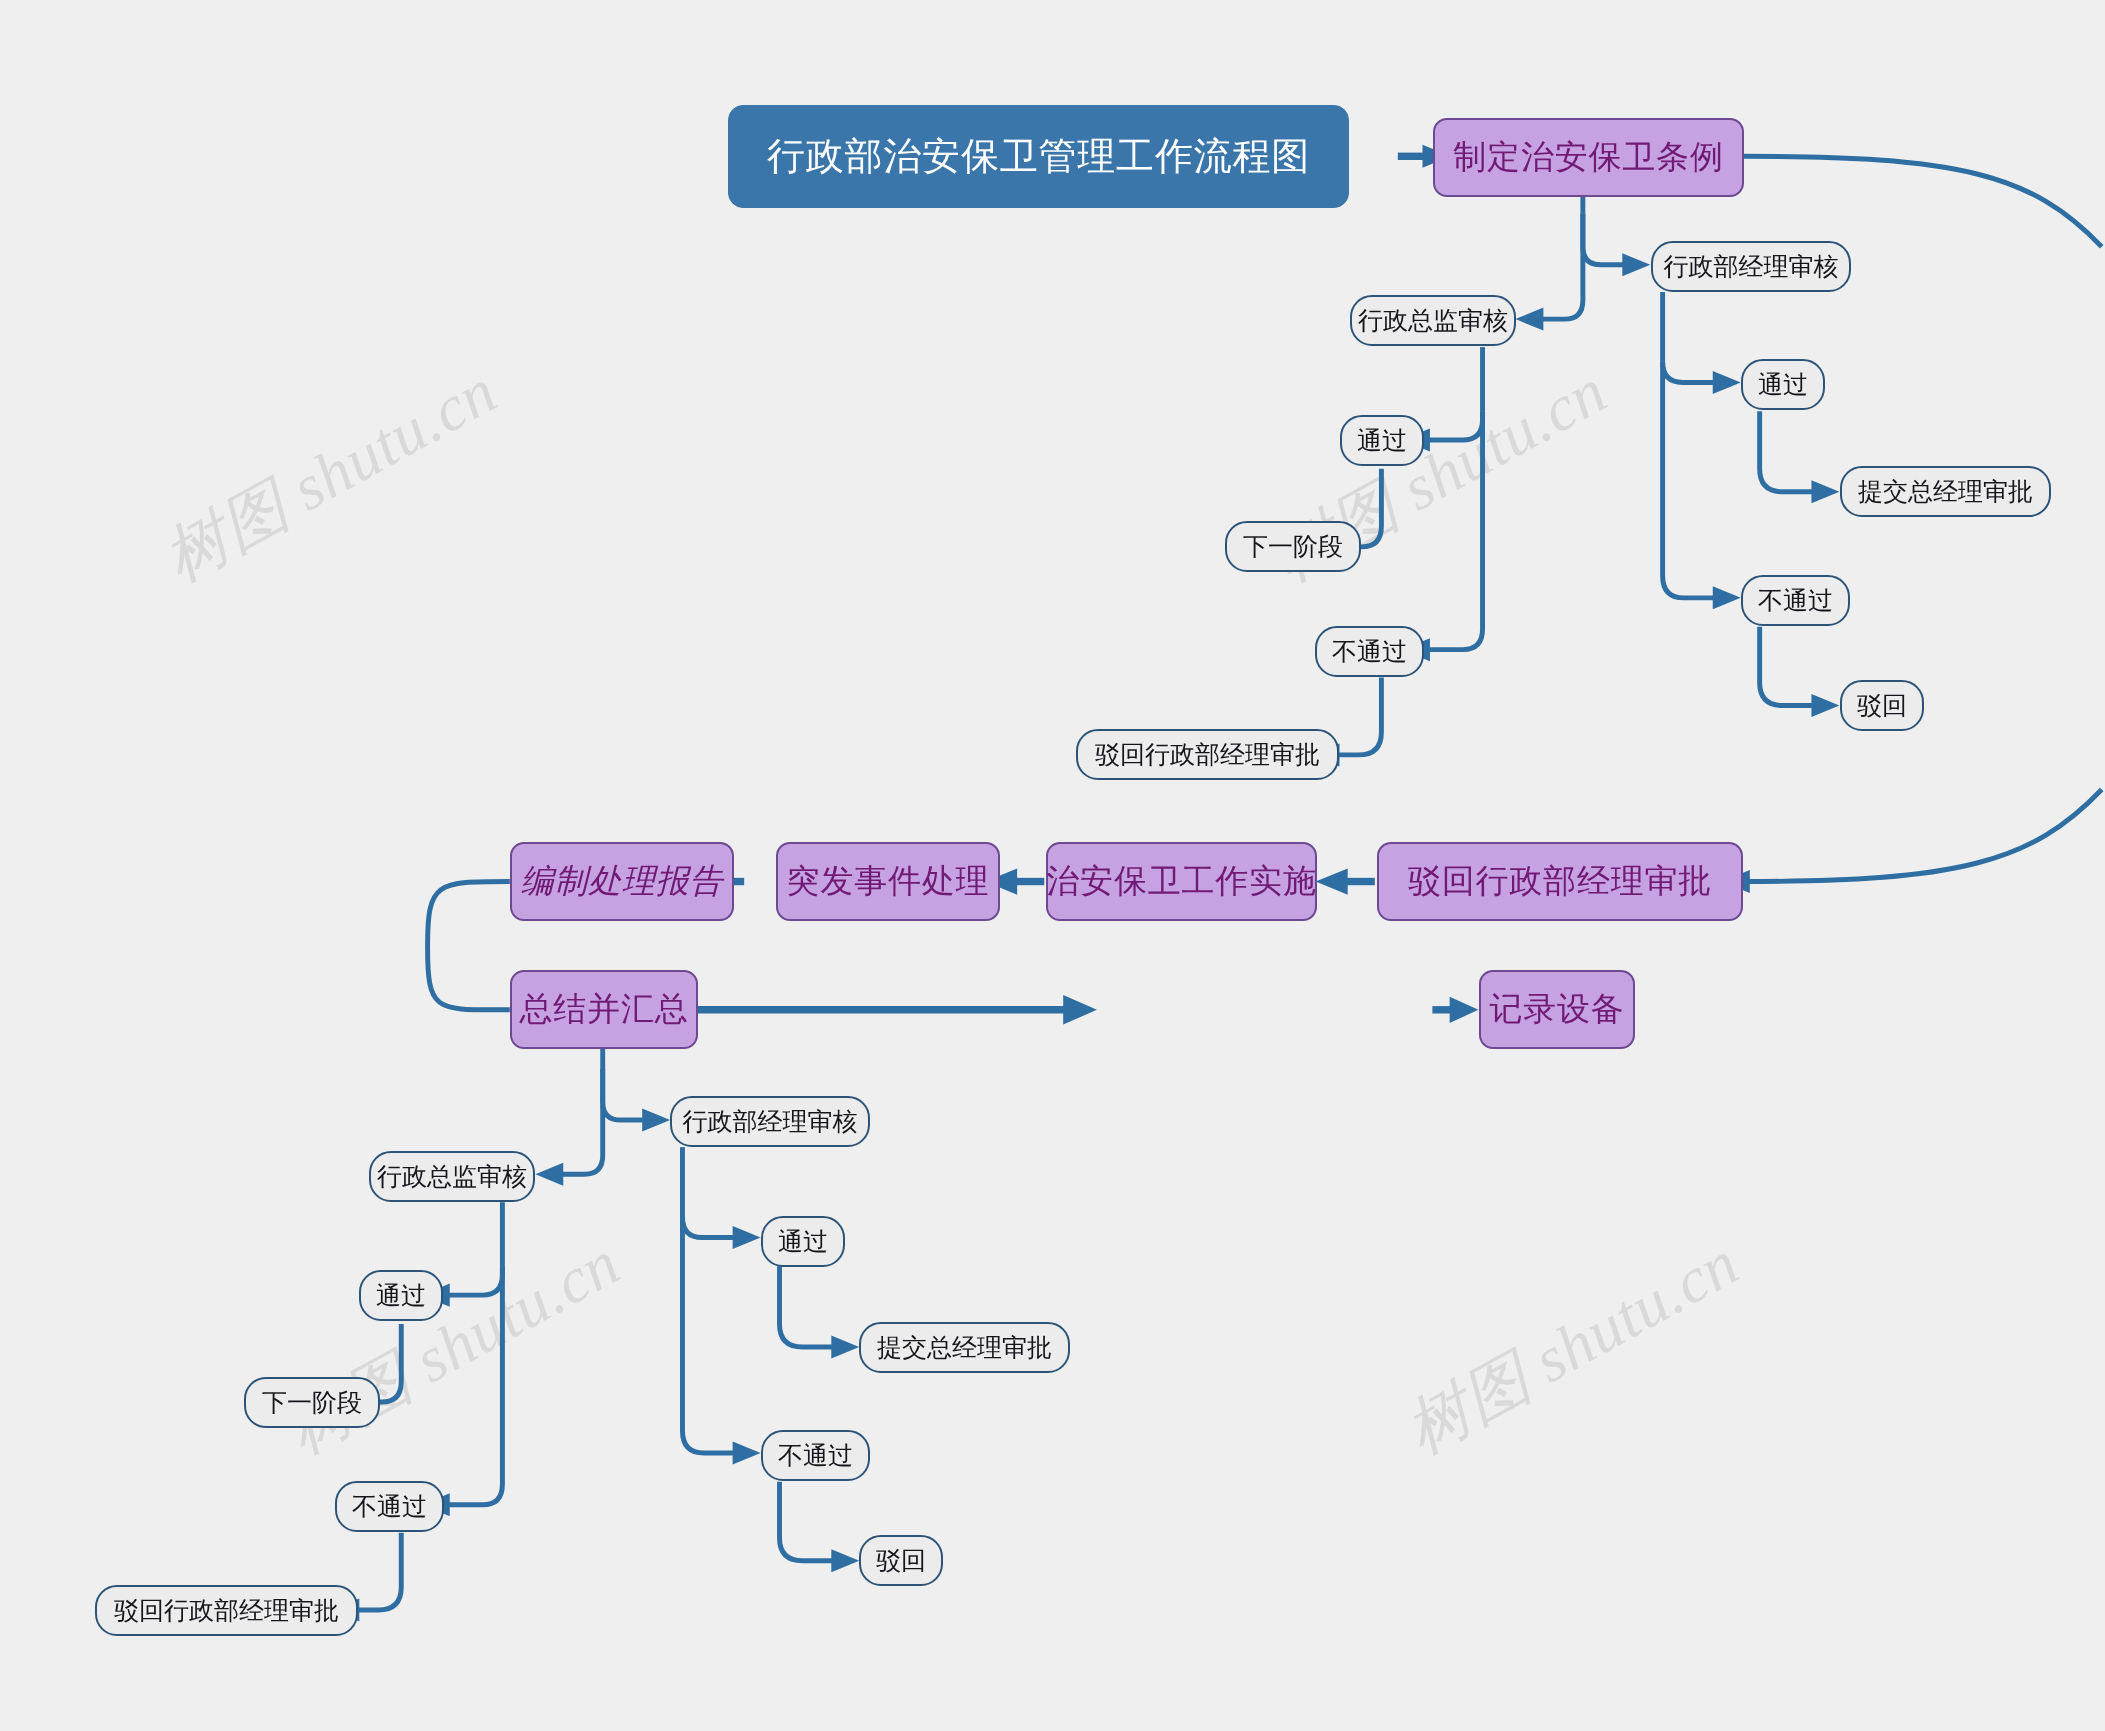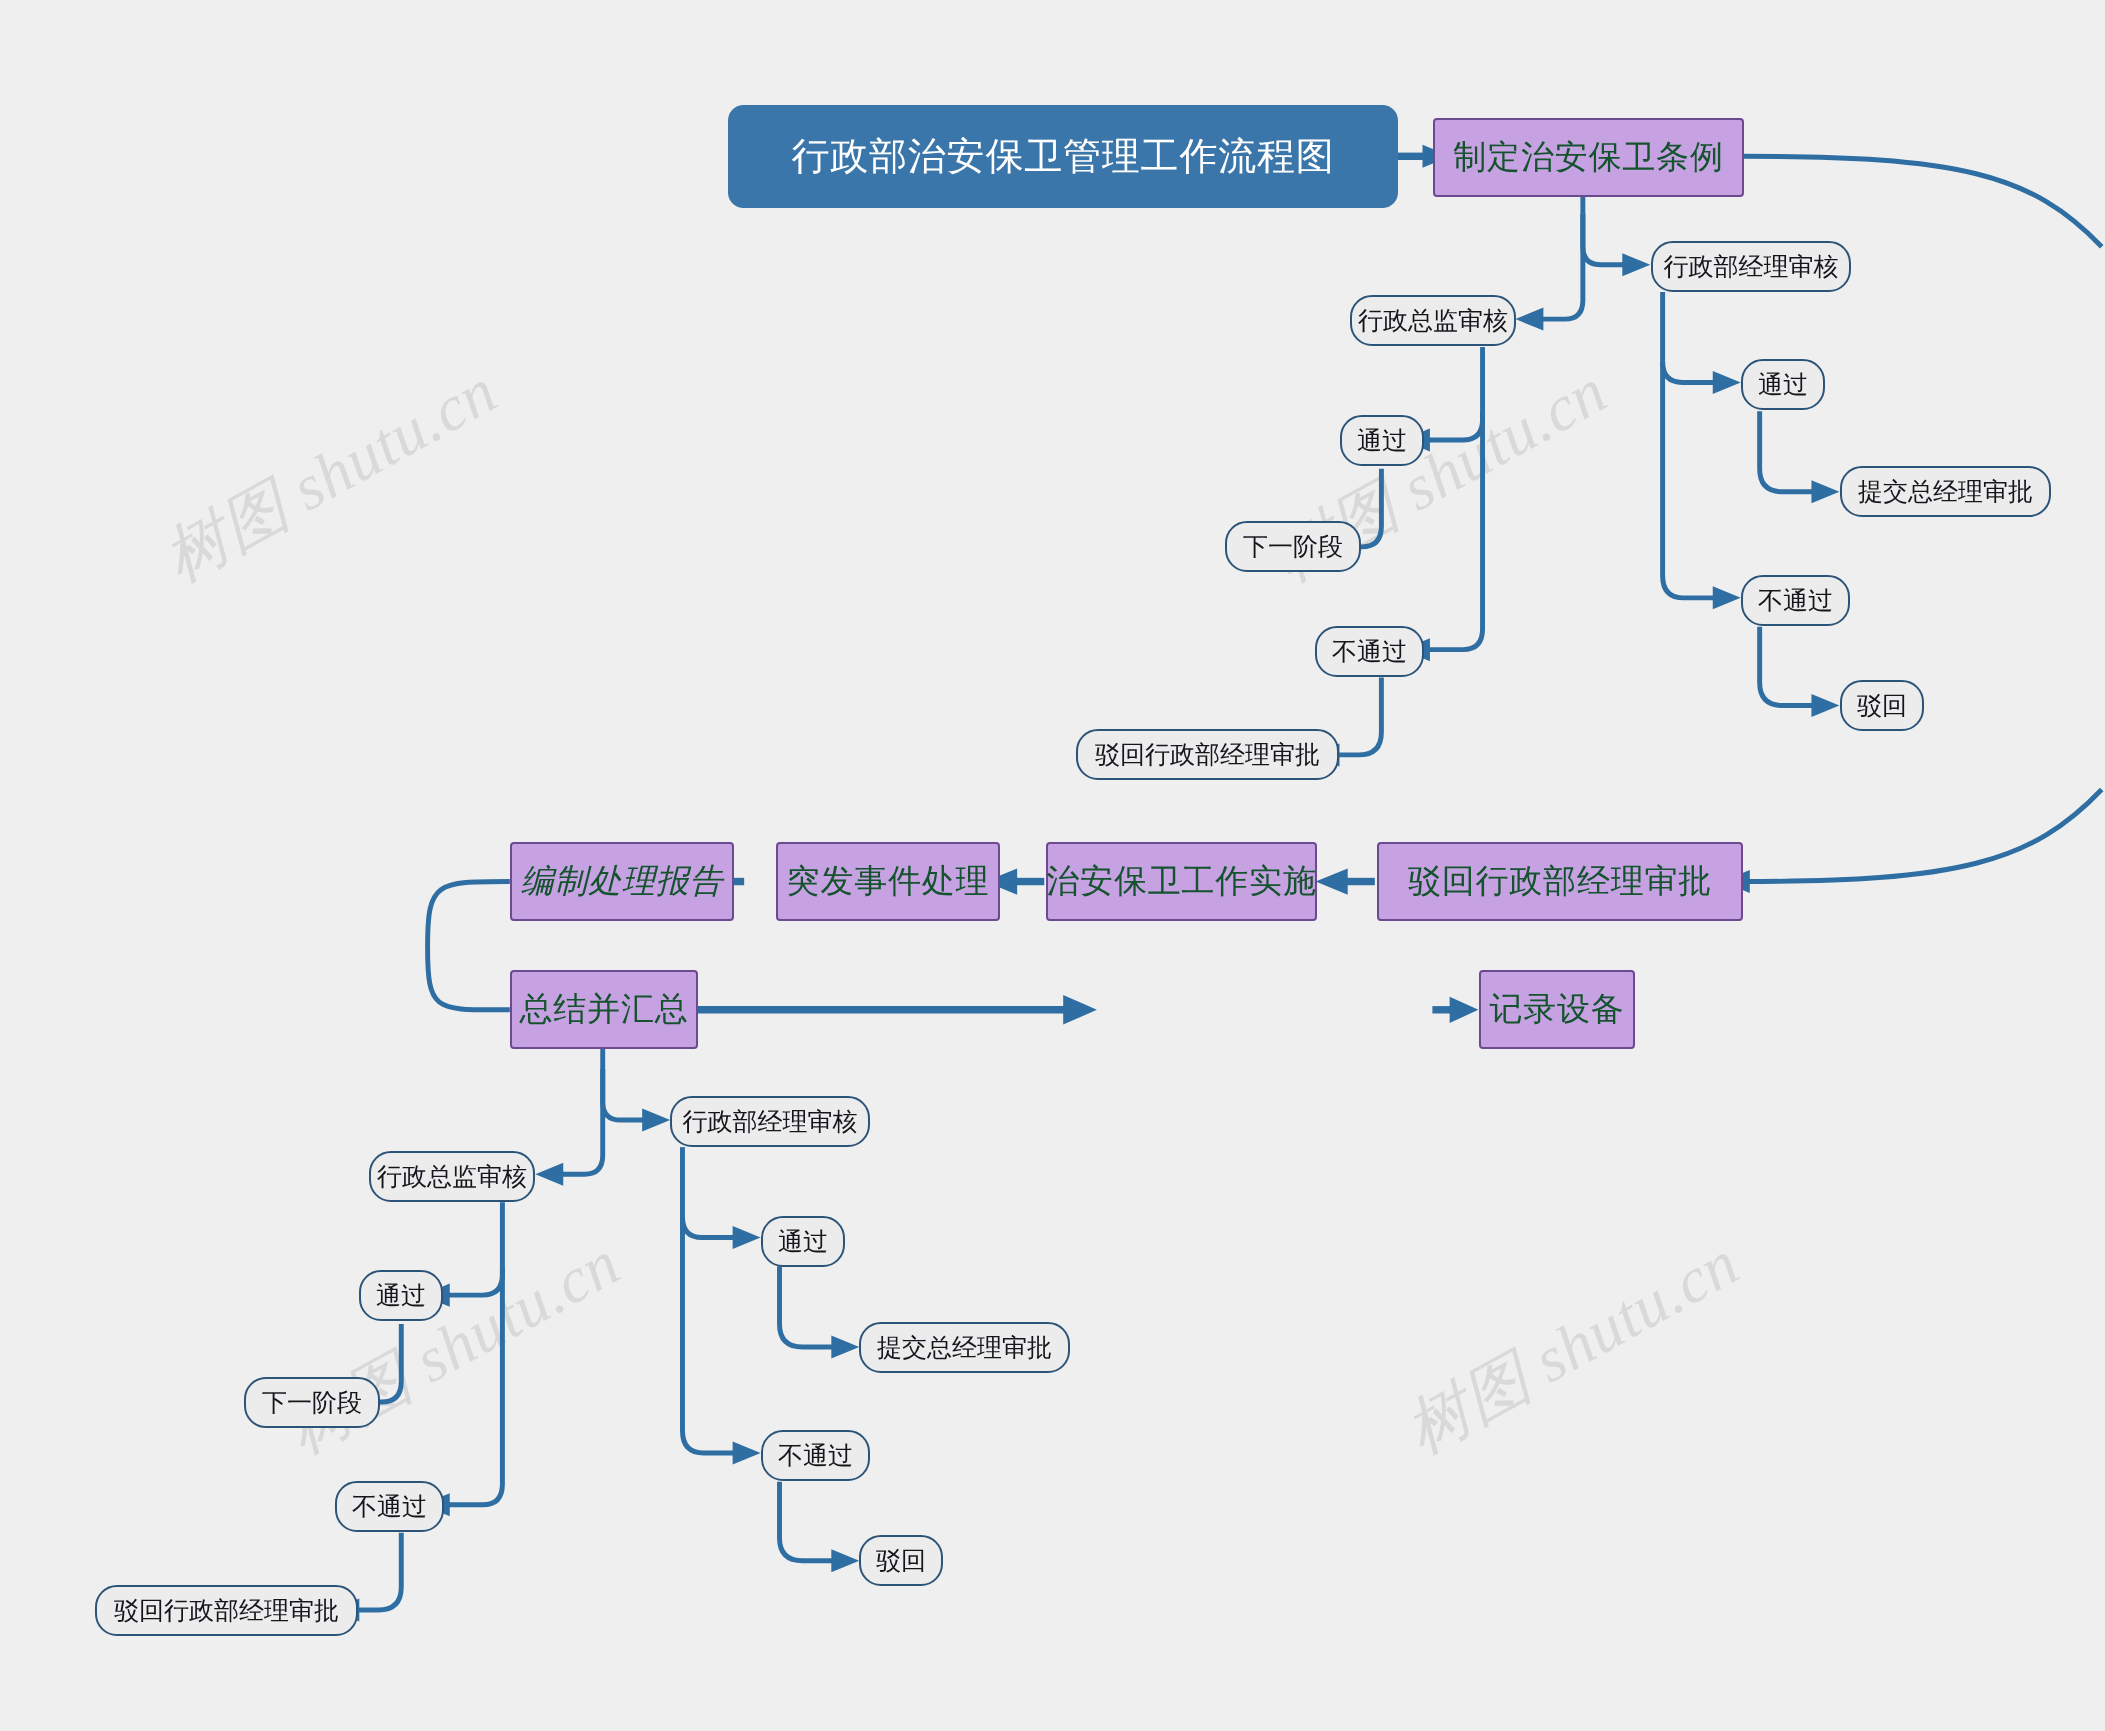--- a/index.html
+++ b/index.html
@@ -58,23 +58,23 @@
     background: #3b76ab;
     border: 1.6px solid #3b76ab;
     color: #ffffff;
     font-size: 38px;
     border-radius: 15px;
     letter-spacing: 0.8px;
   }
   .node.purple {
     background: #c6a2e2;
     border: 2.1px solid #6c4a92;
-    color: #14532d;
+    color: #701a75;
     font-size: 33px;
-    border-radius: 4px;
+    border-radius: 14px;
     letter-spacing: 0.8px;
   }
   .node.gray {
     background: #ececec;
     border: 2.5px solid #2c5479;
     color: #15151c;
     font-size: 25px;
     border-radius: 22px;
   }
 </style>
@@ -174,21 +174,21 @@
     <path d="M611 1540 L611 1805 Q611 1830 587 1830 L542 1830"></path>
     <polygon points="547,1816 513,1830 547,1844"></polygon>
 
     <path d="M488 1610 L488 1680 Q488 1705 464 1705 L432 1705"></path>
     <polygon points="437,1691 403,1705 437,1719"></polygon>
 
     <path d="M488 1864 L488 1930 Q488 1958 460 1958 L432 1958"></path>
     <polygon points="437,1944 403,1958 437,1972"></polygon>
   </svg>
 
-  <div class="node root" style="left:728px; top:105px; width:670px; height:103px;">
+  <div class="node root" style="left:728px; top:105px; width:621px; height:103px;">
     <span>行政部治安保卫管理工作流程图</span>
   </div>
 
   <div class="node purple" style="left:1433px; top:118px; width:311px; height:79px;">
     <span>制定治安保卫条例</span>
   </div>
 
   <div class="node gray" style="left:1651px; top:241px; width:200px; height:51px;">
     <span>行政部经理审核</span>
   </div>

